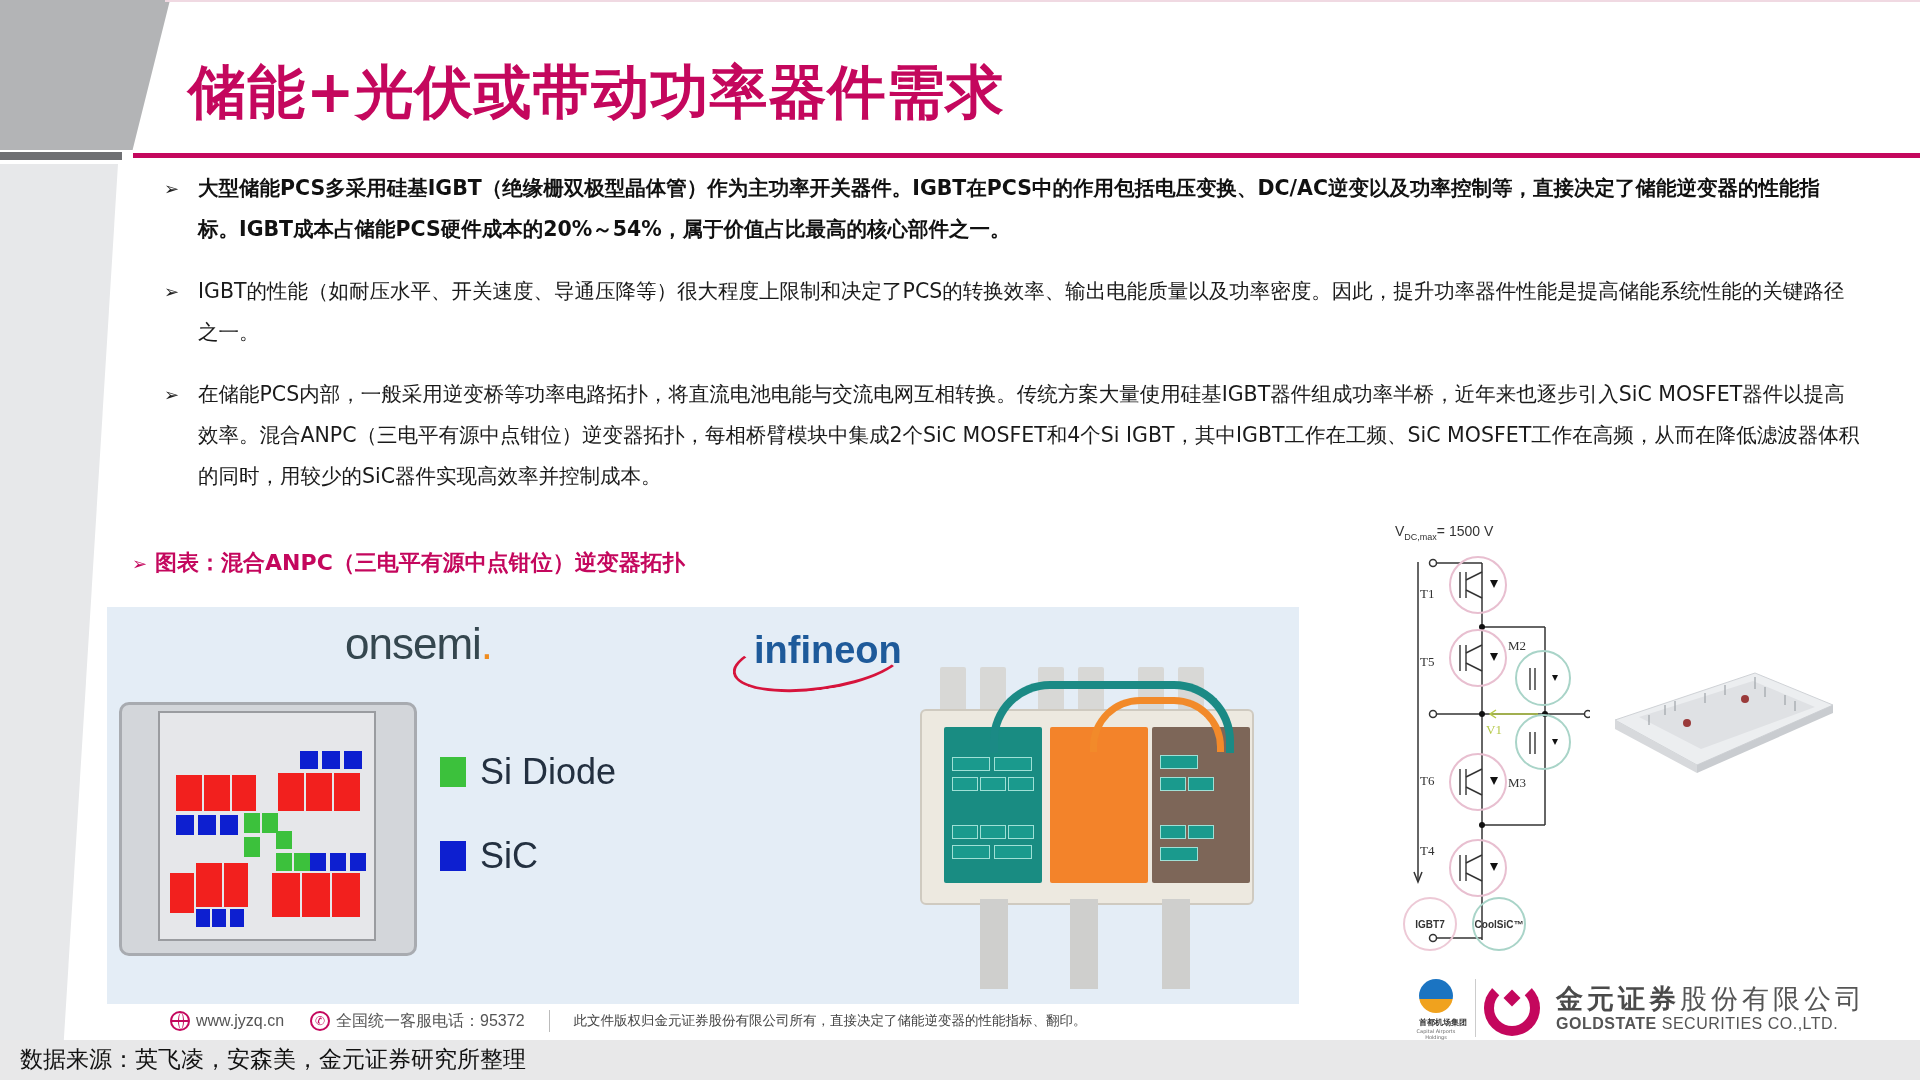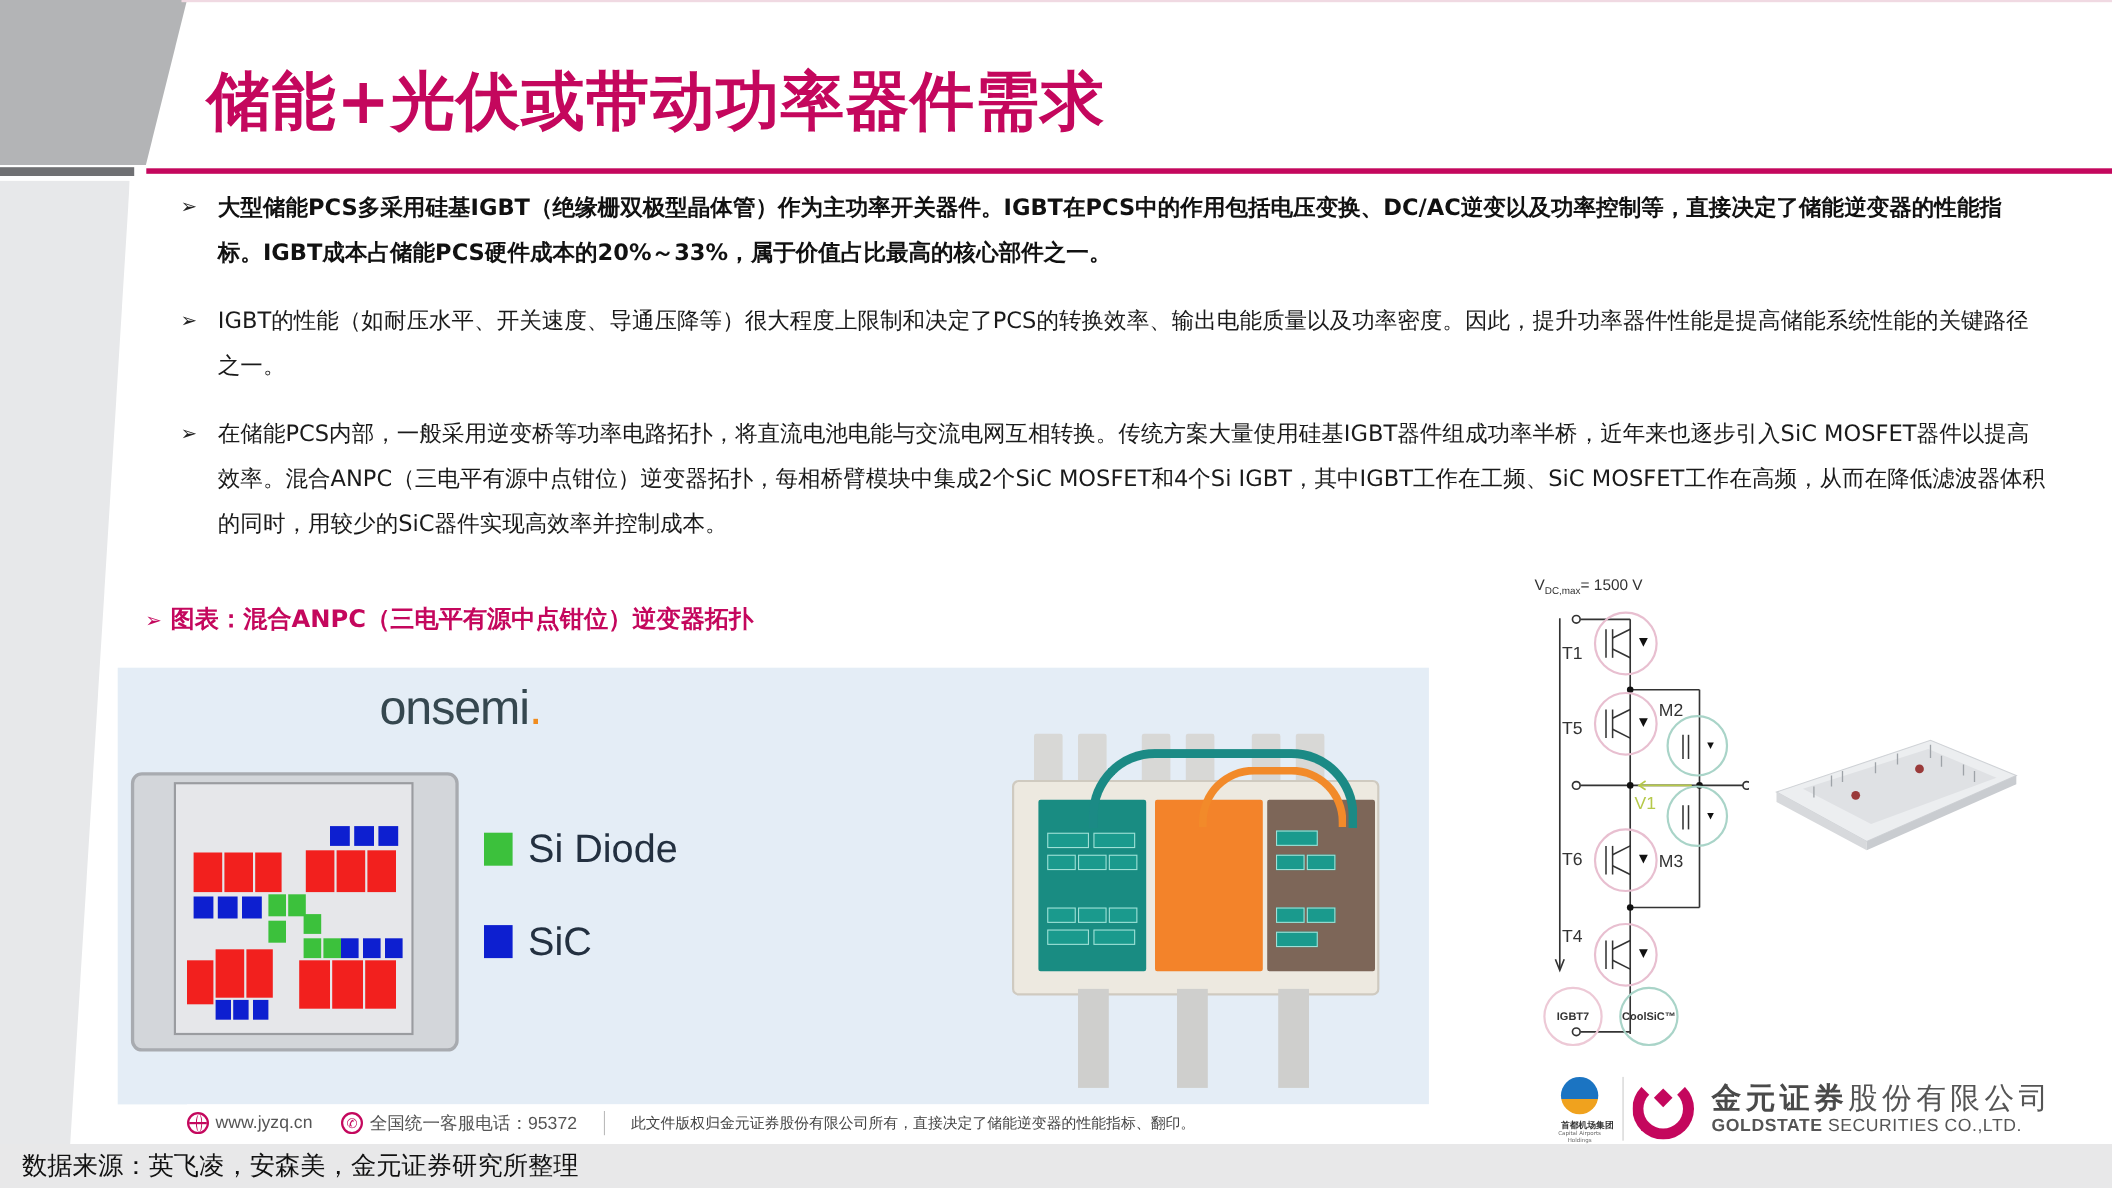--- a/index.html
+++ b/index.html
@@ -84,21 +84,21 @@
   .inf-cell.brown { background: #7d6658; }
   .inf-subchip { position: absolute; height: 12px; border: 1px solid #9fe0d6; background: #1a9a8d; }
   .inf-legs { position: absolute; top: 232px; width: 28px; height: 90px; background: #cfcfcd; }
   .inf-arc-teal { position: absolute; left: 70px; top: 14px; width: 228px; height: 64px; border: 8px solid #1b8a85; border-bottom: none; border-radius: 60px 60px 0 0; }
   .inf-arc-orange { position: absolute; left: 170px; top: 30px; width: 120px; height: 48px; border: 7px solid #f28a2a; border-bottom: none; border-radius: 50px 50px 0 0; }
 
   
   .schematic { position: absolute; left: 1390px; top: 520px; width: 200px; height: 440px; }
   .vdc-label { position: absolute; left: 1395px; top: 523px; font-size: 14px; color: #333; font-family: "Liberation Sans", sans-serif; }
   .vdc-label sub { font-size: 9px; }
-  .sch-label { position: absolute; font-size: 16px; color: #333; font-family: Liberation Sans, sans-serif; }
+  .sch-label { position: absolute; font-size: 13px; color: #333; font-family: Liberation Serif, serif; }
   .legend-circle {
     position: absolute; width: 50px; height: 50px; border-radius: 50%; border: 2px solid;
     display: flex; align-items: center; justify-content: center; font-size: 10px; font-weight: bold; color: #333;
     font-family: "Liberation Sans", sans-serif;
   }
   .product-photo { position: absolute; left: 1605px; top: 665px; width: 240px; height: 110px; }
 
   
   .footer-strip {
     position: absolute; left: 170px; top: 1004px; width: 1210px; height: 34px;
@@ -135,38 +135,42 @@
 <div class="left-band-top-dark"></div>
 <div class="left-band-body"></div>
 <div class="top-line"></div>
 
 <div class="title">储能+光伏或带动功率器件需求</div>
 <div class="title-rule"></div>
 
 <div class="bullets">
   <div class="bullet b1">
     <span class="arrow">➢</span>
-    <span>大型储能PCS多采用硅基IGBT（绝缘栅双极型晶体管）作为主功率开关器件。IGBT在PCS中的作用包括电压变换、DC/AC逆变以及功率控制等，直接决定了储能逆变器的性能指标。IGBT成本占储能PCS硬件成本的20%～33%，属于价值占比最高的核心部件之一。</span>
+    <span>大型储能PCS多采用硅基IGBT（绝缘栅双极型晶体管）作为主功率开关器件。IGBT在PCS中的作用包括电压变换、DC/AC逆变以及功率控制等，直接决定了储能逆变器的性能指标。IGBT成本占储能PCS硬件成本的20%～54%，属于价值占比最高的核心部件之一。</span>
   </div>
   <div class="bullet">
     <span class="arrow">➢</span>
     <span>IGBT的性能（如耐压水平、开关速度、导通压降等）很大程度上限制和决定了PCS的转换效率、输出电能质量以及功率密度。因此，提升功率器件性能是提高储能系统性能的关键路径之一。</span>
   </div>
   <div class="bullet">
     <span class="arrow">➢</span>
     <span>在储能PCS内部，一般采用逆变桥等功率电路拓扑，将直流电池电能与交流电网互相转换。传统方案大量使用硅基IGBT器件组成功率半桥，近年来也逐步引入SiC MOSFET器件以提高效率。混合ANPC（三电平有源中点钳位）逆变器拓扑，每相桥臂模块中集成2个SiC MOSFET和4个Si IGBT，其中IGBT工作在工频、SiC MOSFET工作在高频，从而在降低滤波器体积的同时，用较少的SiC器件实现高效率并控制成本。</span>
   </div>
 </div>
 
 <div class="fig-caption">
   <span class="arrow">➢</span><span>图表：混合ANPC（三电平有源中点钳位）逆变器拓扑</span>
 </div>
 
 <div class="img-panel">
   <div class="onsemi-logo"><span>onsemi</span><span class="dot">.</span></div>
+  <div class="infineon-logo">
+    <div class="ring"></div>
+    <div class="txt">infineon</div>
+  </div>
 
   <div class="onsemi-module">
     <div class="inner">
 
       <div class="chip igbt" style="left:16px;top:62px;width:26px;height:36px"></div>
       <div class="chip igbt" style="left:44px;top:62px;width:26px;height:36px"></div>
       <div class="chip igbt" style="left:72px;top:62px;width:24px;height:36px"></div>
       <div class="chip sic" style="left:16px;top:102px;width:18px;height:20px"></div>
       <div class="chip sic" style="left:38px;top:102px;width:18px;height:20px"></div>
       <div class="chip sic" style="left:60px;top:102px;width:18px;height:20px"></div>

